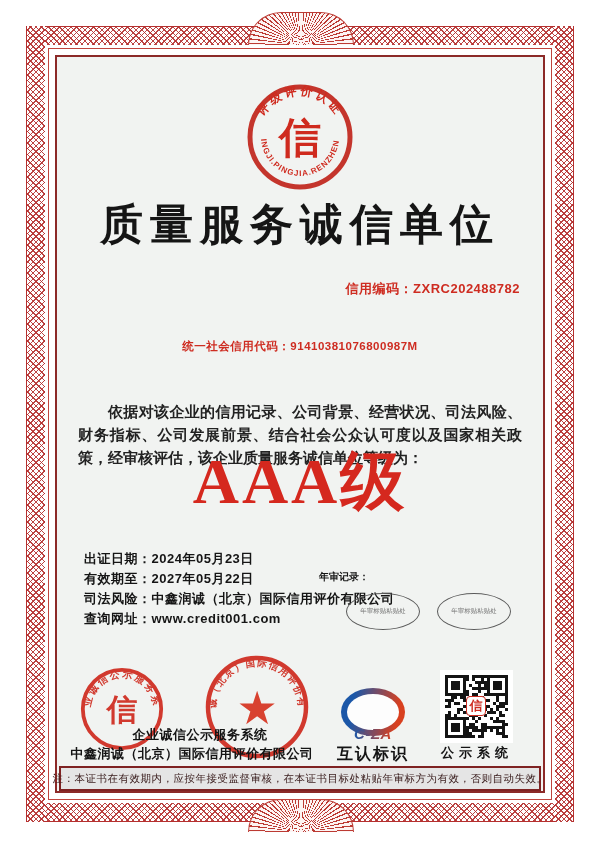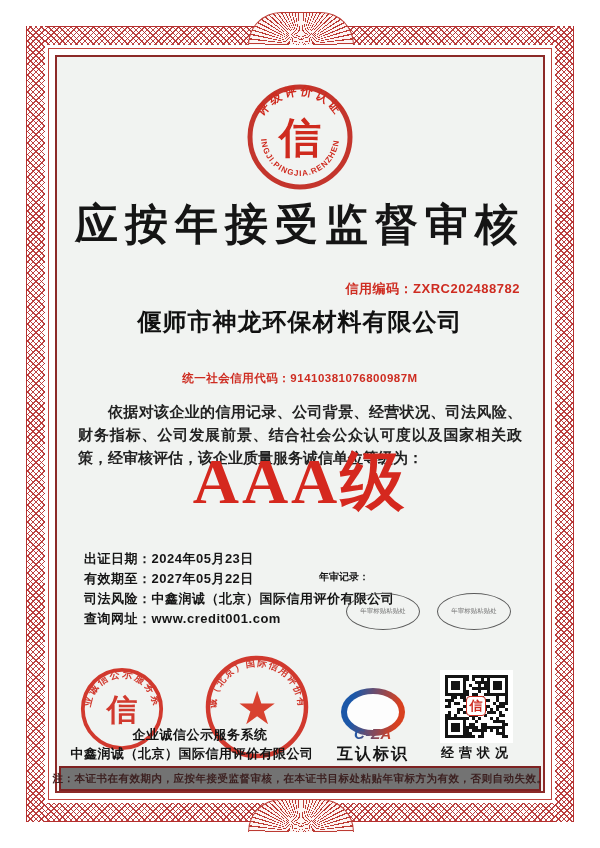--- a/index.html
+++ b/index.html
@@ -32,21 +32,21 @@
   
   .title{position:absolute;left:0;right:0;top:201px;text-align:center;
     font-size:43px;font-weight:800;letter-spacing:7px;color:#151515;line-height:1.1;}
   .subtitle{position:absolute;left:0;right:0;top:251px;text-align:center;
     font-size:13px;font-weight:700;letter-spacing:6px;color:#2b2b2b;}
   .credit-code{position:absolute;right:80px;top:280px;font-size:13px;font-weight:700;
     color:#ce2c21;letter-spacing:.5px;}
   .company{position:absolute;left:0;right:0;top:306px;text-align:center;
     font-size:24px;font-weight:800;color:#111;letter-spacing:1px;}
   .uscc{position:absolute;left:0;right:0;top:339px;text-align:center;
-    font-size:11.5px;font-weight:700;color:#ce2c21;letter-spacing:.5px;margin-top:32px;}
+    font-size:11.5px;font-weight:700;color:#ce2c21;letter-spacing:.5px;}
   .statement{position:absolute;left:78px;right:78px;top:364px;
     font-size:15px;font-weight:700;line-height:23px;color:#222;
     text-align:justify;text-indent:2em;margin-top:36px;}
   .grade{position:absolute;left:0;right:0;top:438px;text-align:center;
     font-family:"Liberation Serif","DejaVu Serif",serif;
     font-size:64px;font-weight:800;color:#d5281e;letter-spacing:3px;}
 
   
   .info{position:absolute;left:84px;top:549px;font-size:13px;font-weight:700;color:#151515;}
   .info .row{height:20px;line-height:20px;letter-spacing:.5px;}
@@ -82,23 +82,23 @@
   .qr-grid i{display:block;}
   .qr-grid i.on{background:#141414;}
   .qr-center{position:absolute;left:26px;top:26px;width:20px;height:20px;background:#fff;
     border:1.5px solid #ce2c21;border-radius:4px;color:#ce2c21;font-size:13px;font-weight:800;
     display:flex;align-items:center;justify-content:center;box-sizing:border-box;}
   .qr-label{position:absolute;left:432px;top:744px;width:90px;text-align:center;
     font-size:13px;font-weight:800;letter-spacing:5px;color:#141414;}
 
   
   .footer-note{position:absolute;left:59px;right:59px;bottom:57px;height:25px;
-    border:2px solid #7e2222;background:#737373;box-sizing:border-box;
+    border:2px solid #7e2222;background:#e5e5e5;box-sizing:border-box;
     display:flex;align-items:center;justify-content:center;
-    font-size:10.5px;font-weight:700;color:#3c2020;letter-spacing:.5px;white-space:nowrap;}
+    font-size:10.5px;font-weight:400;color:#3c2020;letter-spacing:.5px;white-space:nowrap;}
 
   .seal-text{fill:#cf2a1e;font-weight:800;}
 </style>
 </head>
 <body>
 
 <div id="page">
 
   <div class="band band-top"></div>
   <div class="band band-bottom"></div>
@@ -119,23 +119,22 @@
         <text class="seal-text" font-size="12" letter-spacing="3">
           <textPath href="#arcTop" startOffset="50%" text-anchor="middle">评级评价认证</textPath>
         </text>
         <text class="seal-text" font-size="8" letter-spacing="1">
           <textPath href="#arcBottom" startOffset="50%" text-anchor="middle">PINGJI.PINGJIA.RENZHENG</textPath>
         </text>
         <text x="55" y="70" text-anchor="middle" class="seal-text" font-size="42">信</text>
       </svg>
     </div>
 
-    <div class="title">应按年接受监督审核</div>
+    <div class="title">质量服务诚信单位</div>
     <div class="credit-code">信用编码：ZXRC202488782</div>
-    <div class="company">偃师市神龙环保材料有限公司</div>
     <div class="uscc">统一社会信用代码：91410381076800987M</div>
     <div class="statement">依据对该企业的信用记录、公司背景、经营状况、司法风险、财务指标、公司发展前景、结合社会公众认可度以及国家相关政策，经审核评估，该企业质量服务诚信单位等级为：</div>
     <div class="grade">AAA级</div>
 
     <div class="info">
       <div class="row"><span>出证日期：</span><span>2024年05月23日</span></div>
       <div class="row"><span>有效期至：</span><span>2027年05月22日</span></div>
       <div class="row"><span>司法风险：</span><span>中鑫润诚（北京）国际信用评价有限公司</span></div>
       <div class="row"><span>查询网址：</span><span>www.credit001.com</span></div>
     </div>
@@ -617,20 +616,20 @@
           <i></i>
           <i></i>
           <i></i>
           <i></i>
           <i></i>
           <i class="on"></i>
           <i class="on"></i>
         </div>
       <div class="qr-center">信</div>
     </div>
-    <div class="qr-label">经营状况</div>
+    <div class="qr-label">公示系统</div>
 
     <div class="footer-note">
       <span>注：本证书在有效期内，应按年接受监督审核，在本证书目标处粘贴年审标方为有效，否则自动失效。</span>
     </div>
 
   </div>
 </div>
 
 </body></html>

